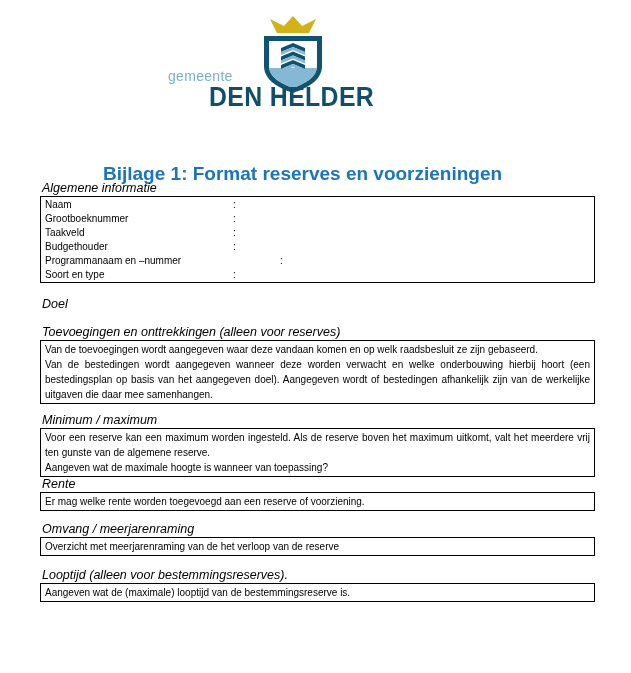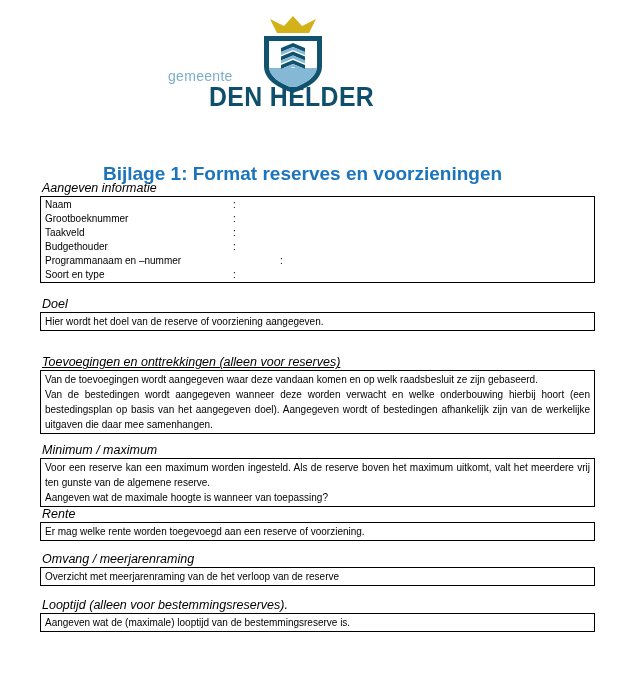--- a/index.html
+++ b/index.html
@@ -52,21 +52,21 @@
   }
   .box.justified div { text-align:justify; }
 
   .info-box { padding:1px 4px; }
   .info-row { display:flex; line-height:13.9px; }
   .info-label { width:188px; flex:0 0 auto; }
   .info-label.wide { width:235px; }
   .info-colon { flex:0 0 auto; }
 
   .mt-a { margin-top:14px; }  
-  .mt-b { margin-top:24px;text-decoration:underline; }  
+  .mt-b { margin-top:14px; }  
   .mt-c { margin-top:9px;  }  
   .mt-d {  }  
   .mt-e { margin-top:11px; }  
   .mt-f { margin-top:12px; }  
 </style>
 </head>
 <body>
 
 <div class="page">
 
@@ -89,21 +89,21 @@
       <polygon points="19,53 31,48 43,53 43,56 31,51 19,56" fill="#85B8D4"></polygon>
     </svg>
     <div class="gemeente-text">gemeente</div>
     <div class="city-text">DEN HELDER</div>
   </div>
 
   <h1 class="doc-title">Bijlage 1: Format reserves en voorzieningen</h1>
 
   <div class="content">
 
-    <h2 class="section-heading">Aangeven informatie</h2>
+    <h2 class="section-heading">Algemene informatie</h2>
     <div class="box info-box">
       <div class="info-row">
         <span class="info-label">Naam</span>
         <span class="info-colon">:</span>
       </div>
       <div class="info-row">
         <span class="info-label">Grootboeknummer</span>
         <span class="info-colon">:</span>
       </div>
       <div class="info-row">
@@ -118,23 +118,20 @@
         <span class="info-label wide">Programmanaam en –nummer</span>
         <span class="info-colon">:</span>
       </div>
       <div class="info-row">
         <span class="info-label">Soort en type</span>
         <span class="info-colon">:</span>
       </div>
     </div>
 
     <h2 class="section-heading mt-a">Doel</h2>
-    <div class="box">
-      <div>Hier wordt het doel van de reserve of voorziening aangegeven.</div>
-    </div>
 
     <h2 class="section-heading mt-b">Toevoegingen en onttrekkingen (alleen voor reserves)</h2>
     <div class="box justified">
       <div>Van de toevoegingen wordt aangegeven waar deze vandaan komen en op welk raadsbesluit ze zijn gebaseerd.</div>
       <div>Van de bestedingen wordt aangegeven wanneer deze worden verwacht en welke onderbouwing hierbij hoort (een bestedingsplan op basis van het aangegeven doel). Aangegeven wordt of bestedingen afhankelijk zijn van de werkelijke uitgaven die daar mee samenhangen.</div>
     </div>
 
     <h2 class="section-heading mt-c">Minimum / maximum</h2>
     <div class="box justified">
       <div>Voor een reserve kan een maximum worden ingesteld. Als de reserve boven het maximum uitkomt, valt het meerdere vrij ten gunste van de algemene reserve.</div>

